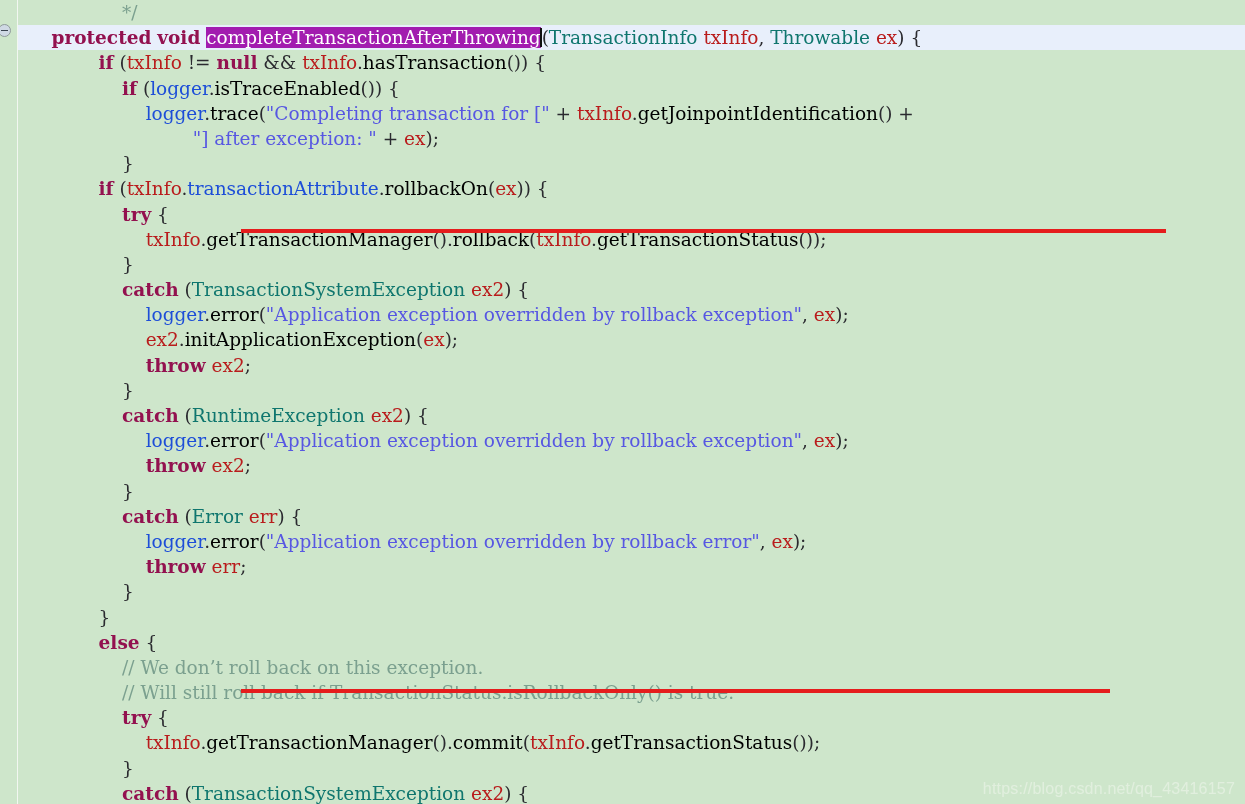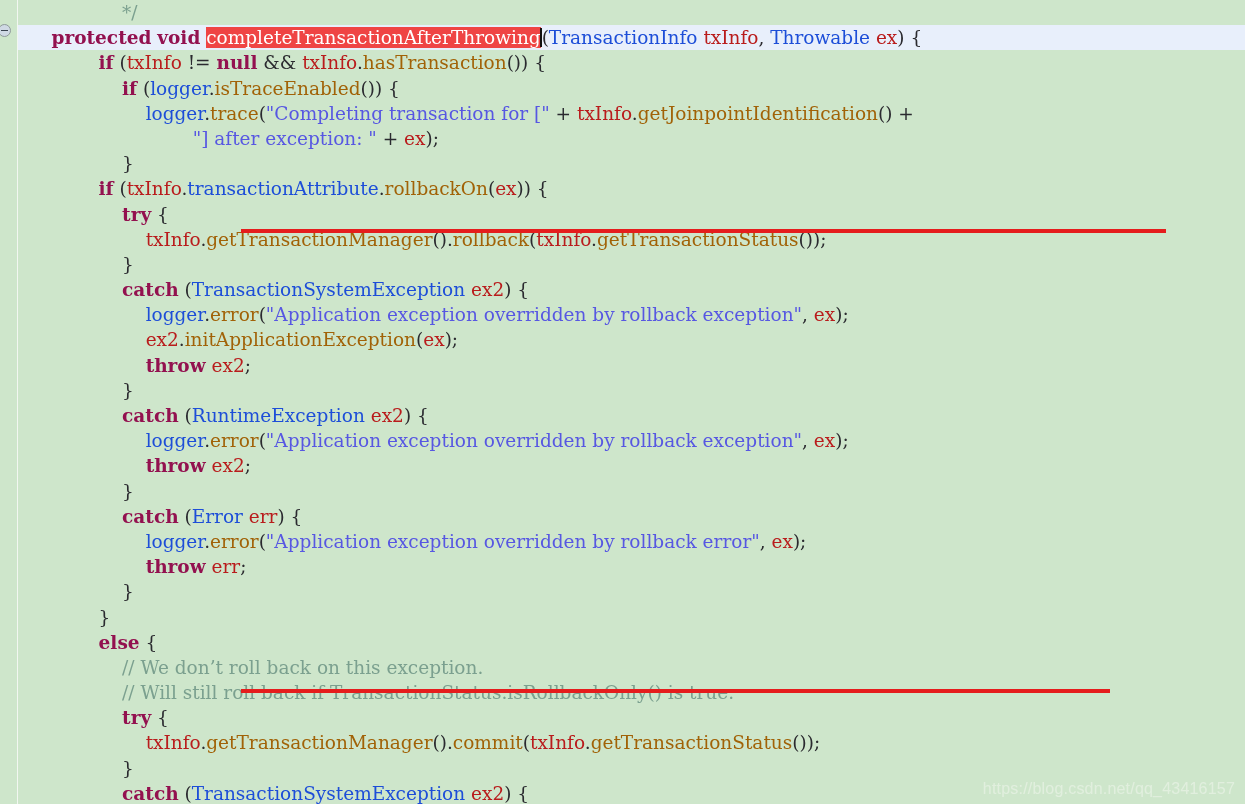--- a/index.html
+++ b/index.html
@@ -73,28 +73,28 @@
     height: 25.2px;
     padding-left: 10px;
     box-sizing: border-box;
   }
   .line.current {
     background: #e8effb;
   }
 
   
   .kw   { color: #93114f; font-weight: bold; margin-top: 16px; }
-  .ident{ color: #a16207; }
+  .ident{ color: #000000; }
   .var  { color: #b91c1c; }
   .field{ color: #1d4ed8; }
   .str  { color: #5757e2; }
   .cmt  { color: #7ba08f; }
   .punc { color: #2a2a2f; }
-  .type { color: #1d4ed8; }
-  .sel  { background: #ef4444; color: #ffffff; }
+  .type { color: #0f766e; }
+  .sel  { background: #a21caf; color: #ffffff; }
   .caret {
     display: inline-block;
     width: 0;
     border-left: 2px solid #101010;
     height: 19px;
     vertical-align: -3px;
     margin-left: -1px;
   }
 
   

